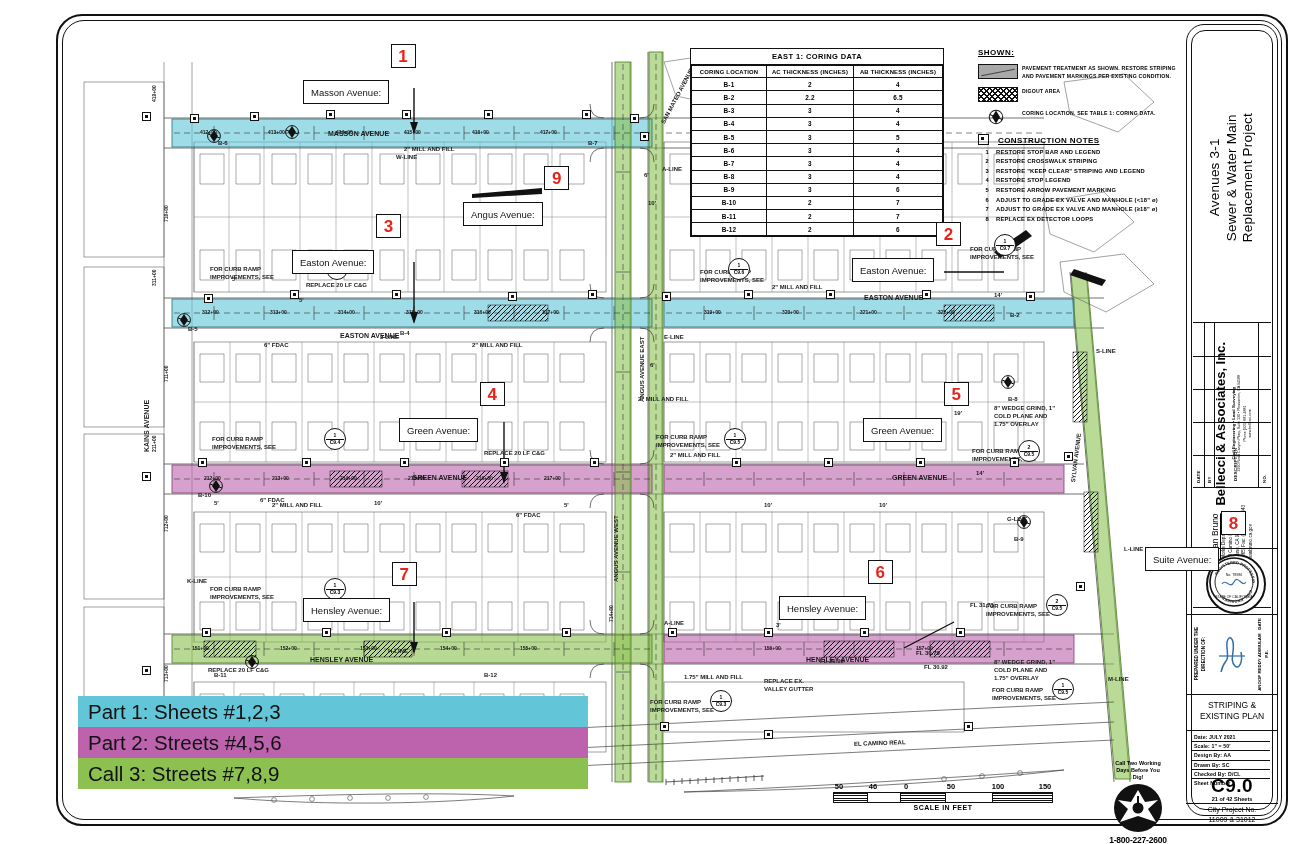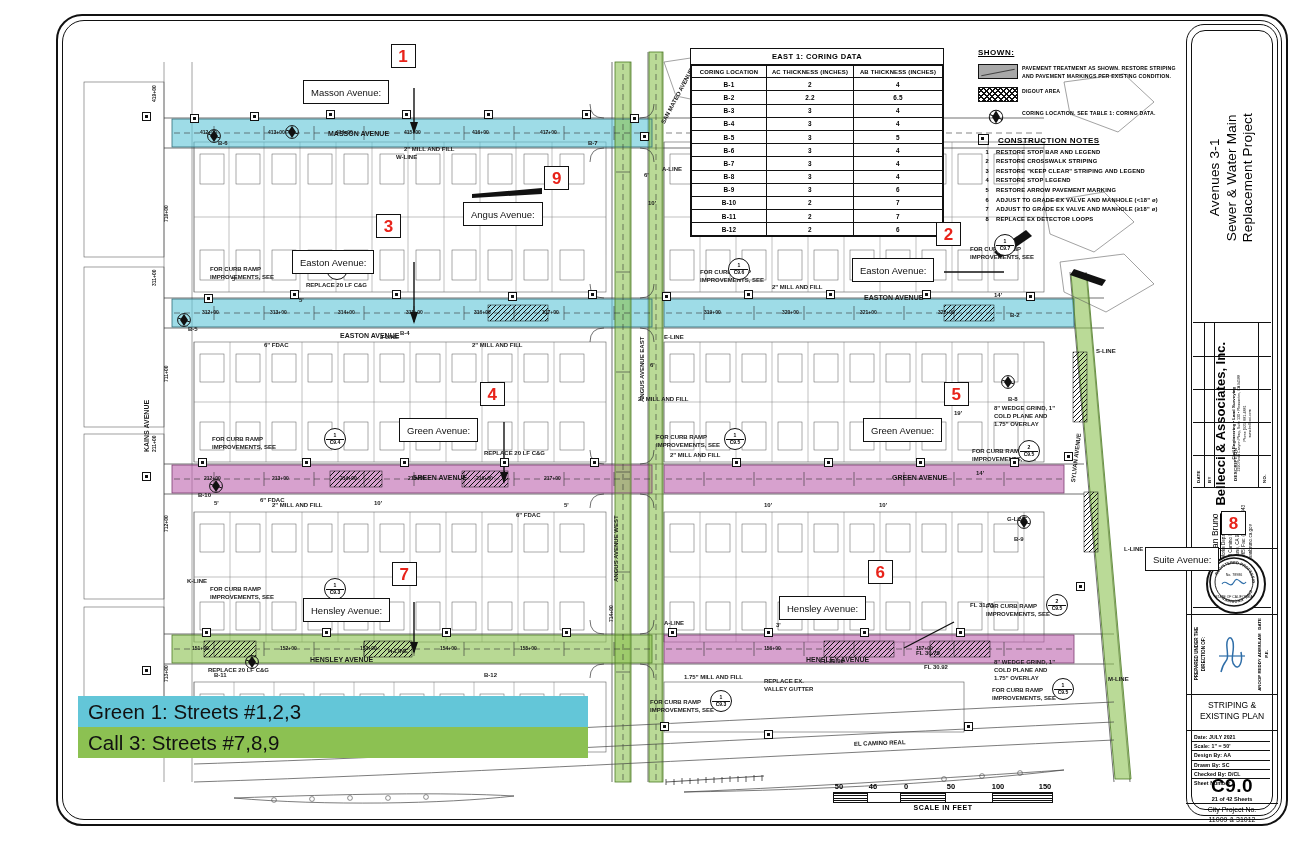--- a/index.html
+++ b/index.html
@@ -916,21 +916,24 @@
     <div class="num">7</div>
   </div>
 
   <div class="callout" style="left: 779px;top:560px;">
     <div class="lbl">Hensley Avenue:</div>
     <div class="num">6</div>
   </div>
 
   <div class="parts">
     <div class="part" style="background:#63c6d8;">
-      <span>Green 1: Streets #1,2,3</span>
+      <span>Part 1: Sheets #1,2,3</span>
+    </div>
+    <div class="part" style="background:#bd62ad;">
+      <span>Part 2: Streets #4,5,6</span>
     </div>
     <div class="part" style="background:#8cc152;">
       <span>Call 3: Streets #7,8,9</span>
     </div>
   </div>
 
   <div class="scalewrap">
     <div class="sc-nums">
       <span style="left:6px;">50</span>
       <span style="left:40px;">46</span>
@@ -943,20 +946,32 @@
       <div class="sc-seg fill" style="width:34px;"></div>
       <div class="sc-seg" style="width:33px;background:#fff;"></div>
       <div class="sc-seg fill" style="width:45px;"></div>
       <div class="sc-seg" style="width:47px;background:#fff;"></div>
       <div class="sc-seg fill" style="width:59px;border-right:none;"></div>
     </div>
     <div class="sc-lbl">SCALE IN FEET</div>
   </div>
 
 
+  <div class="usa">
+    <div class="t1">Call Two Working</div>
+    <div class="t1">Days Before You</div>
+    <div class="t1">Dig!</div>
+    <svg width="52" height="52" viewBox="0 0 52 52" style="margin:1px auto 0;display:block;">
+      <circle cx="26" cy="26" r="24" fill="#111"></circle>
+      <path d="M26 8 L33 20 L46 18 L36 27 L44 40 L26 34 L8 40 L16 27 L6 18 L19 20 Z" fill="#fff"></path>
+      <circle cx="26" cy="26" r="5.5" fill="#111"></circle>
+      <path d="M26 14 v10" stroke="#111" stroke-width="2"></path>
+    </svg>
+    <div class="ph">1-800-227-2600</div>
+  </div>
 
   <div class="tb">
     <div class="tb-in"></div>
 
     <div class="tb-proj">
       <div class="vt">
         <div>Avenues 3-1</div>
         <div>Sewer &amp; Water Main</div>
         <div>Replacement Project</div>
       </div>

